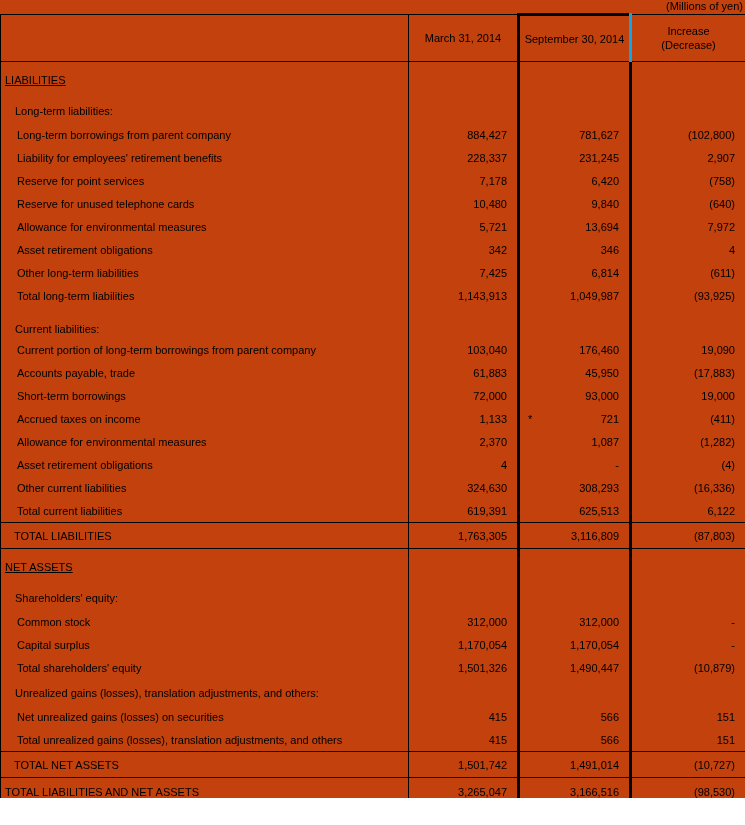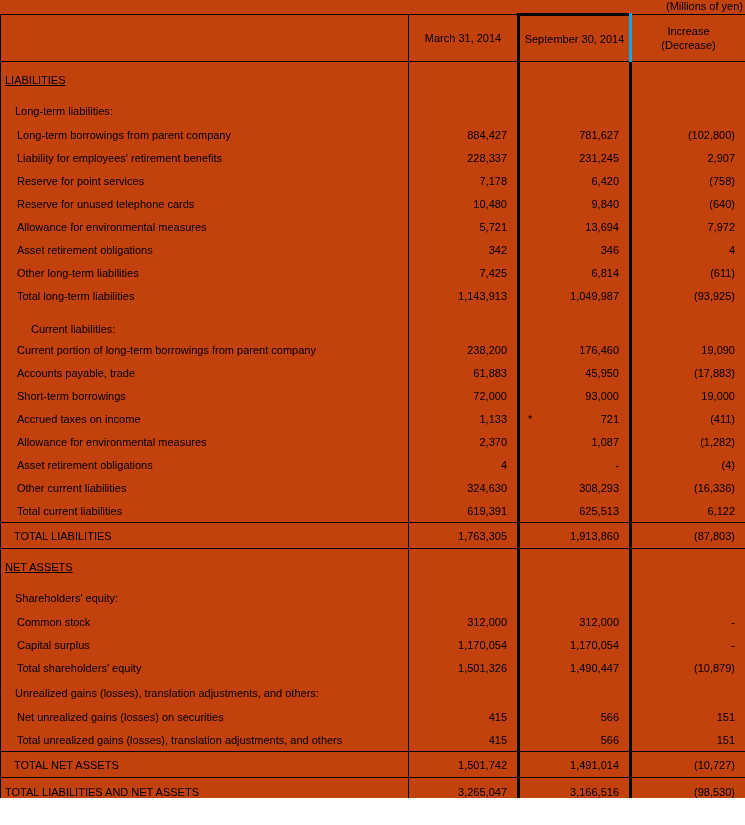--- a/index.html
+++ b/index.html
@@ -37,21 +37,21 @@
   .c2{border-left:3px solid #000;border-right:3px solid #000;}
   .note{position:absolute;left:8px;top:50%;transform:translateY(-50%);}
 
   tr.section{height:36px;}
   tr.section .lbl{text-decoration:underline;padding-left:4px;}
   tr.subsection{height:26px;}
   tr.subsection .lbl{padding-left:14px;}
   tr.subsection_gap{height:31px;}
   tr.subsection_gap td{vertical-align:bottom;}
   tr.subsection_gap .c-label{padding-bottom:4px;}
-  tr.subsection_gap .lbl{padding-left:30px;}
+  tr.subsection_gap .lbl{padding-left:14px;}
   tr.item{height:23px;}
   tr.item .lbl{padding-left:16px;}
   tr.total{height:26px;margin-top:40px;}
   tr.total td{border-top:1px solid #000;border-bottom:1px solid #000;}
   tr.total .lbl{padding-left:13px;}
   tr.grand{height:29px;}
   tr.grand td{border-top:1px solid #000;}
   tr.grand .lbl{padding-left:4px;}
   tr.grand .c2{border-bottom:3px solid #000;}
   .lbl{display:inline-block;}
@@ -139,21 +139,21 @@
           <td class="c-num c3"><span>(93,925)</span></td>
         </tr>
         <tr class="subsection_gap">
           <td class="c-label"><span class="lbl">Current liabilities:</span></td>
           <td class="c-num c1"><span></span></td>
           <td class="c-num c2"><span></span></td>
           <td class="c-num c3"><span></span></td>
         </tr>
         <tr class="item">
           <td class="c-label"><span class="lbl">Current portion of long-term borrowings from parent company</span></td>
-          <td class="c-num c1"><span>238,200</span></td>
+          <td class="c-num c1"><span>103,040</span></td>
           <td class="c-num c2"><span>176,460</span></td>
           <td class="c-num c3"><span>19,090</span></td>
         </tr>
         <tr class="item">
           <td class="c-label"><span class="lbl">Accounts payable, trade</span></td>
           <td class="c-num c1"><span>61,883</span></td>
           <td class="c-num c2"><span>45,950</span></td>
           <td class="c-num c3"><span>(17,883)</span></td>
         </tr>
         <tr class="item">
@@ -188,21 +188,21 @@
         </tr>
         <tr class="item">
           <td class="c-label"><span class="lbl">Total current liabilities</span></td>
           <td class="c-num c1"><span>619,391</span></td>
           <td class="c-num c2"><span>625,513</span></td>
           <td class="c-num c3"><span>6,122</span></td>
         </tr>
         <tr class="total">
           <td class="c-label"><span class="lbl">TOTAL LIABILITIES</span></td>
           <td class="c-num c1"><span>1,763,305</span></td>
-          <td class="c-num c2"><span>1,913,860</span></td>
+          <td class="c-num c2"><span>3,116,809</span></td>
           <td class="c-num c3"><span>(87,803)</span></td>
         </tr>
         <tr class="section">
           <td class="c-label"><span class="lbl">NET ASSETS</span></td>
           <td class="c-num c1"><span></span></td>
           <td class="c-num c2"><span></span></td>
           <td class="c-num c3"><span></span></td>
         </tr>
         <tr class="subsection">
           <td class="c-label"><span class="lbl">Shareholders' equity:</span></td>

